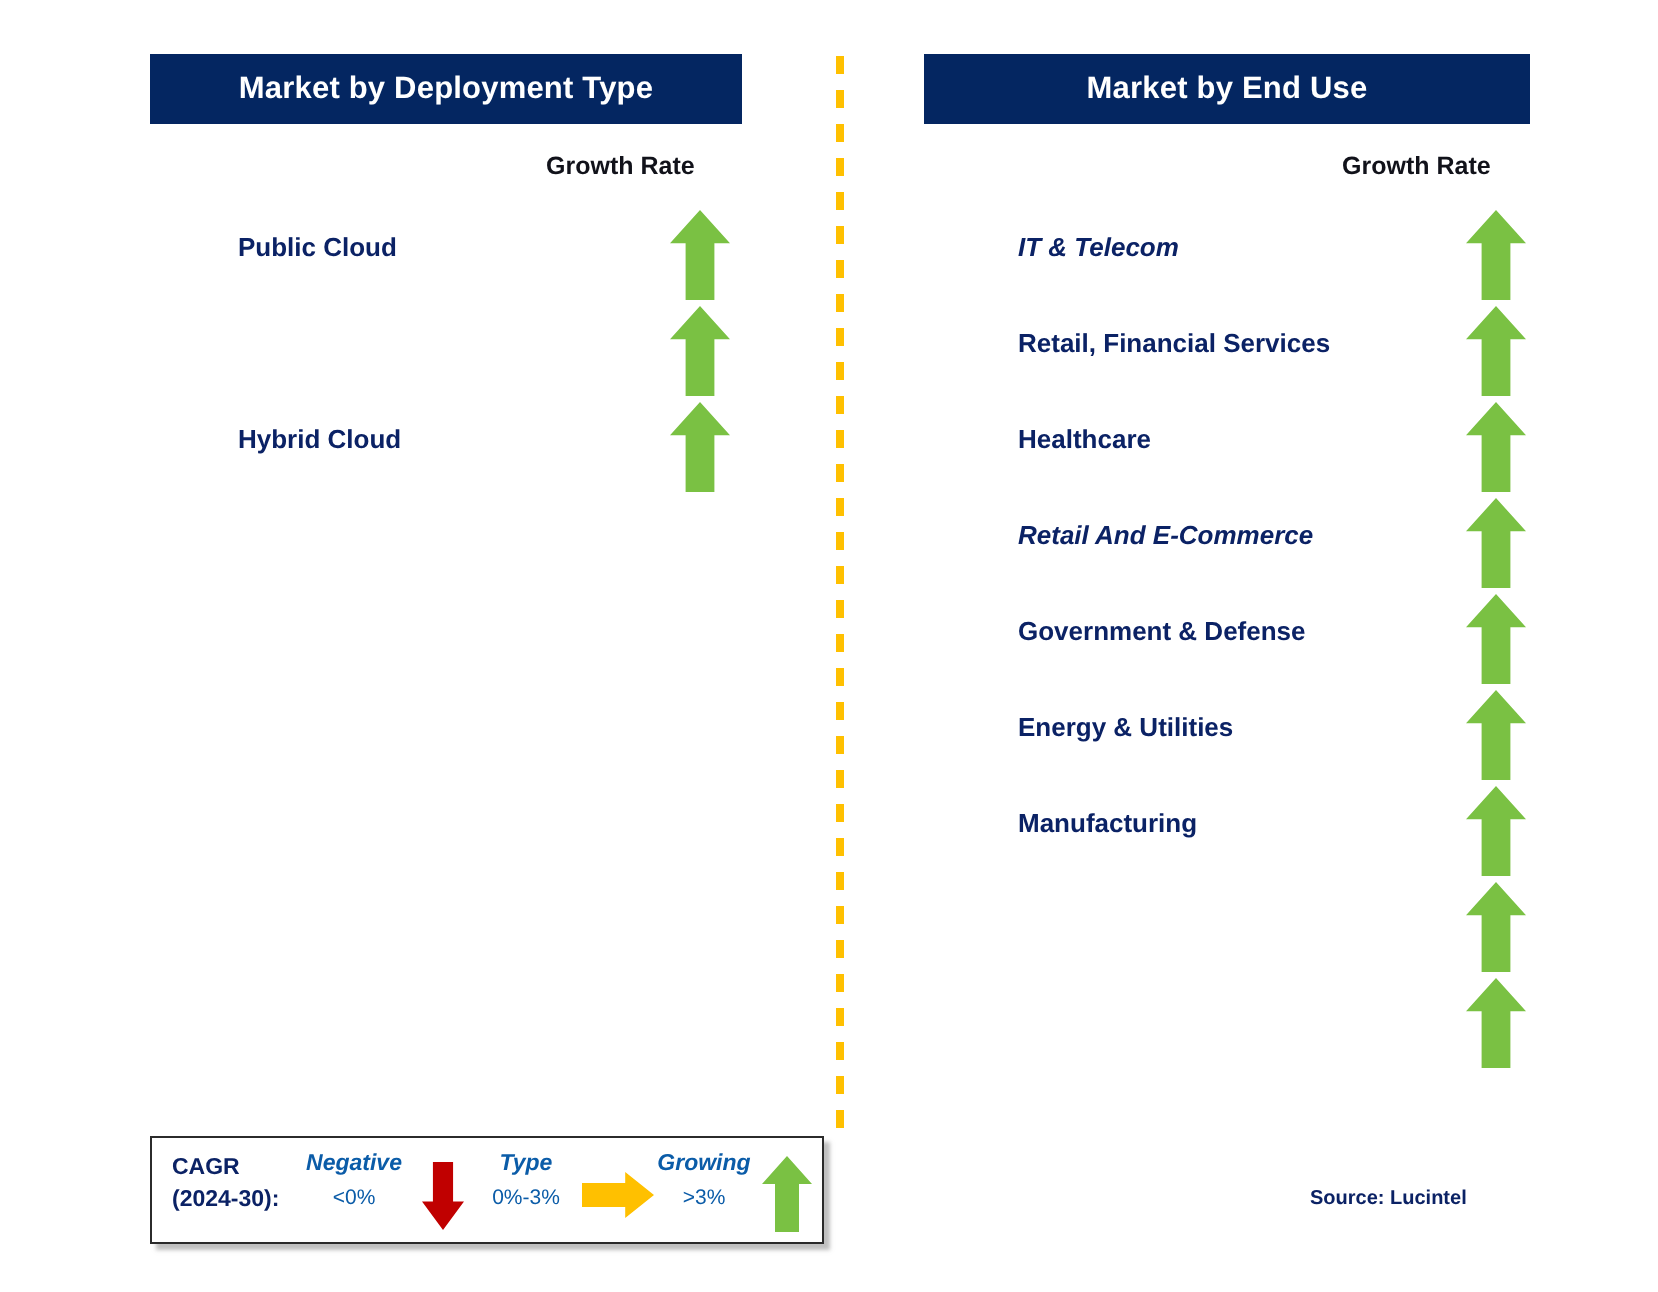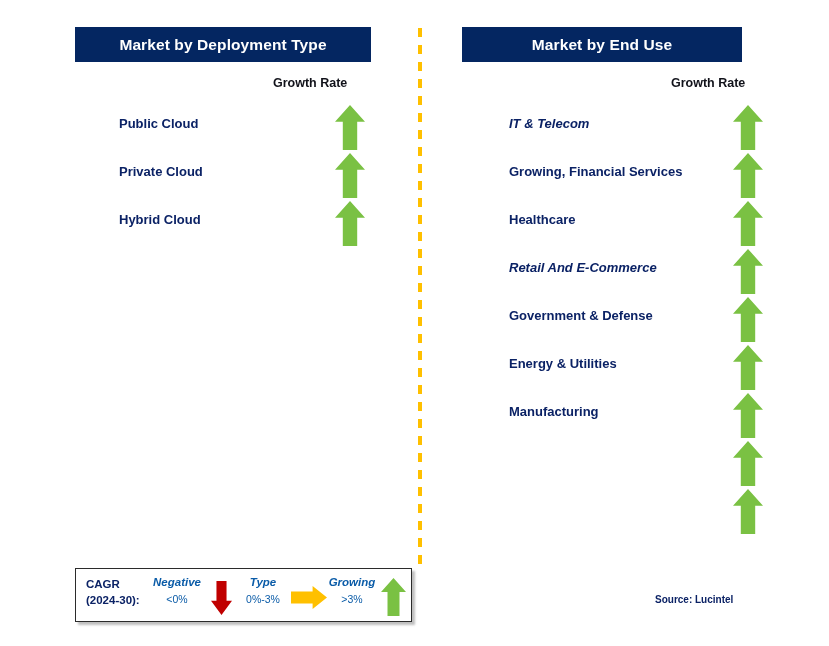--- a/index.html
+++ b/index.html
@@ -31,21 +31,21 @@
     background: #042661;
     color: #ffffff;
     font-size: 15.5px;
     font-weight: bold;
     display: flex;
     align-items: center;
     justify-content: center;
     letter-spacing: .1px;
   }
   #panel-left  .panel-header { left: 75px; width: 296px; }
-  #panel-right .panel-header { left: 42px; width: 280px; }
+  #panel-right .panel-header { left: 42px; width: 303px; }
 
   .growth-rate-label {
     position: absolute;
     top: 76px;
     font-size: 12.5px;
     font-weight: bold;
     color: #11121a;
     white-space: nowrap;
   }
   #panel-left  .growth-rate-label { left: 273px; }
@@ -197,21 +197,20 @@
   <div class="panel-header">
     <span>Market by Deployment Type</span>
   </div>
   <div class="growth-rate-label">Growth Rate</div>
 
   <div class="rows" id="left-rows">
       <div class="row-label" style="top: 114px;">Public Cloud</div>
       <div class="arrow-cell" style="top: 105px;">
         <div class="arrow-up"></div>
       </div>
-      <div class="row-label" style="top: 162px;">Private Cloud</div>
       <div class="arrow-cell" style="top: 153px;">
         <div class="arrow-up"></div>
       </div>
       <div class="row-label" style="top: 210px;">Hybrid Cloud</div>
       <div class="arrow-cell" style="top: 201px;">
         <div class="arrow-up"></div>
       </div>
     </div>
 </div>
 
@@ -221,21 +220,21 @@
   <div class="panel-header">
     <span>Market by End Use</span>
   </div>
   <div class="growth-rate-label">Growth Rate</div>
 
   <div class="rows" id="right-rows">
       <div class="row-label" style="top: 114px; font-style: italic;">IT &amp; Telecom</div>
       <div class="arrow-cell" style="top: 105px;">
         <div class="arrow-up"></div>
       </div>
-      <div class="row-label" style="top: 162px;">Growing, Financial Services</div>
+      <div class="row-label" style="top: 162px;">Retail, Financial Services</div>
       <div class="arrow-cell" style="top: 153px;">
         <div class="arrow-up"></div>
       </div>
       <div class="row-label" style="top: 210px;">Healthcare</div>
       <div class="arrow-cell" style="top: 201px;">
         <div class="arrow-up"></div>
       </div>
       <div class="row-label" style="top: 258px; font-style: italic;">Retail And E-Commerce</div>
       <div class="arrow-cell" style="top: 249px;">
         <div class="arrow-up"></div>

